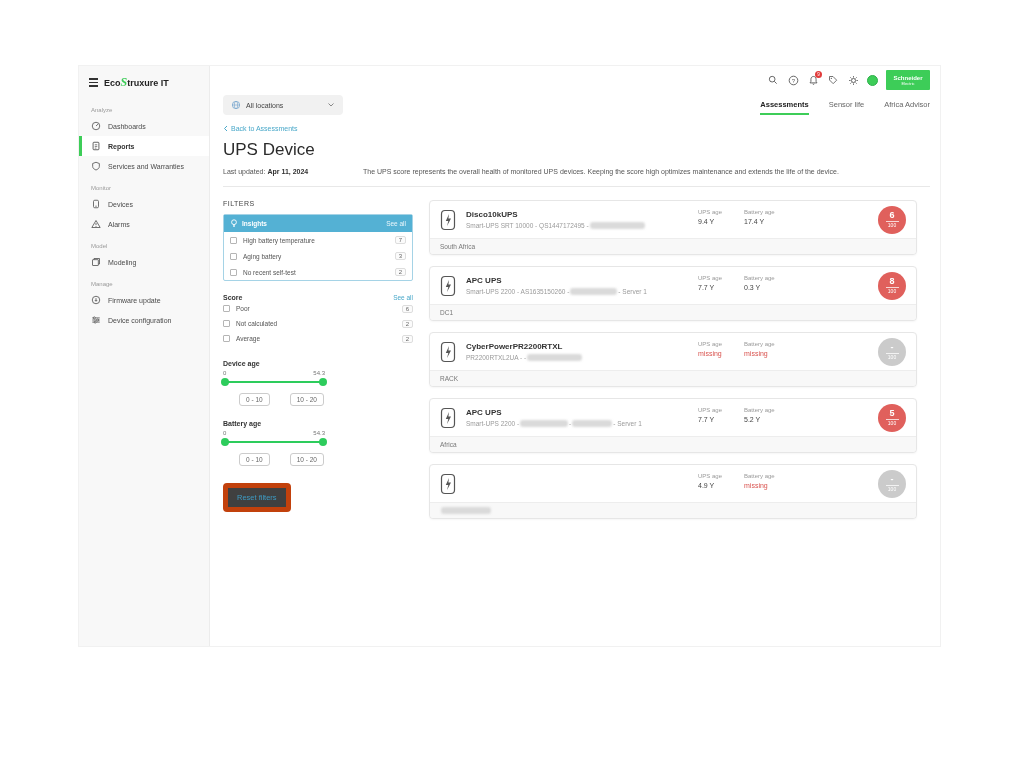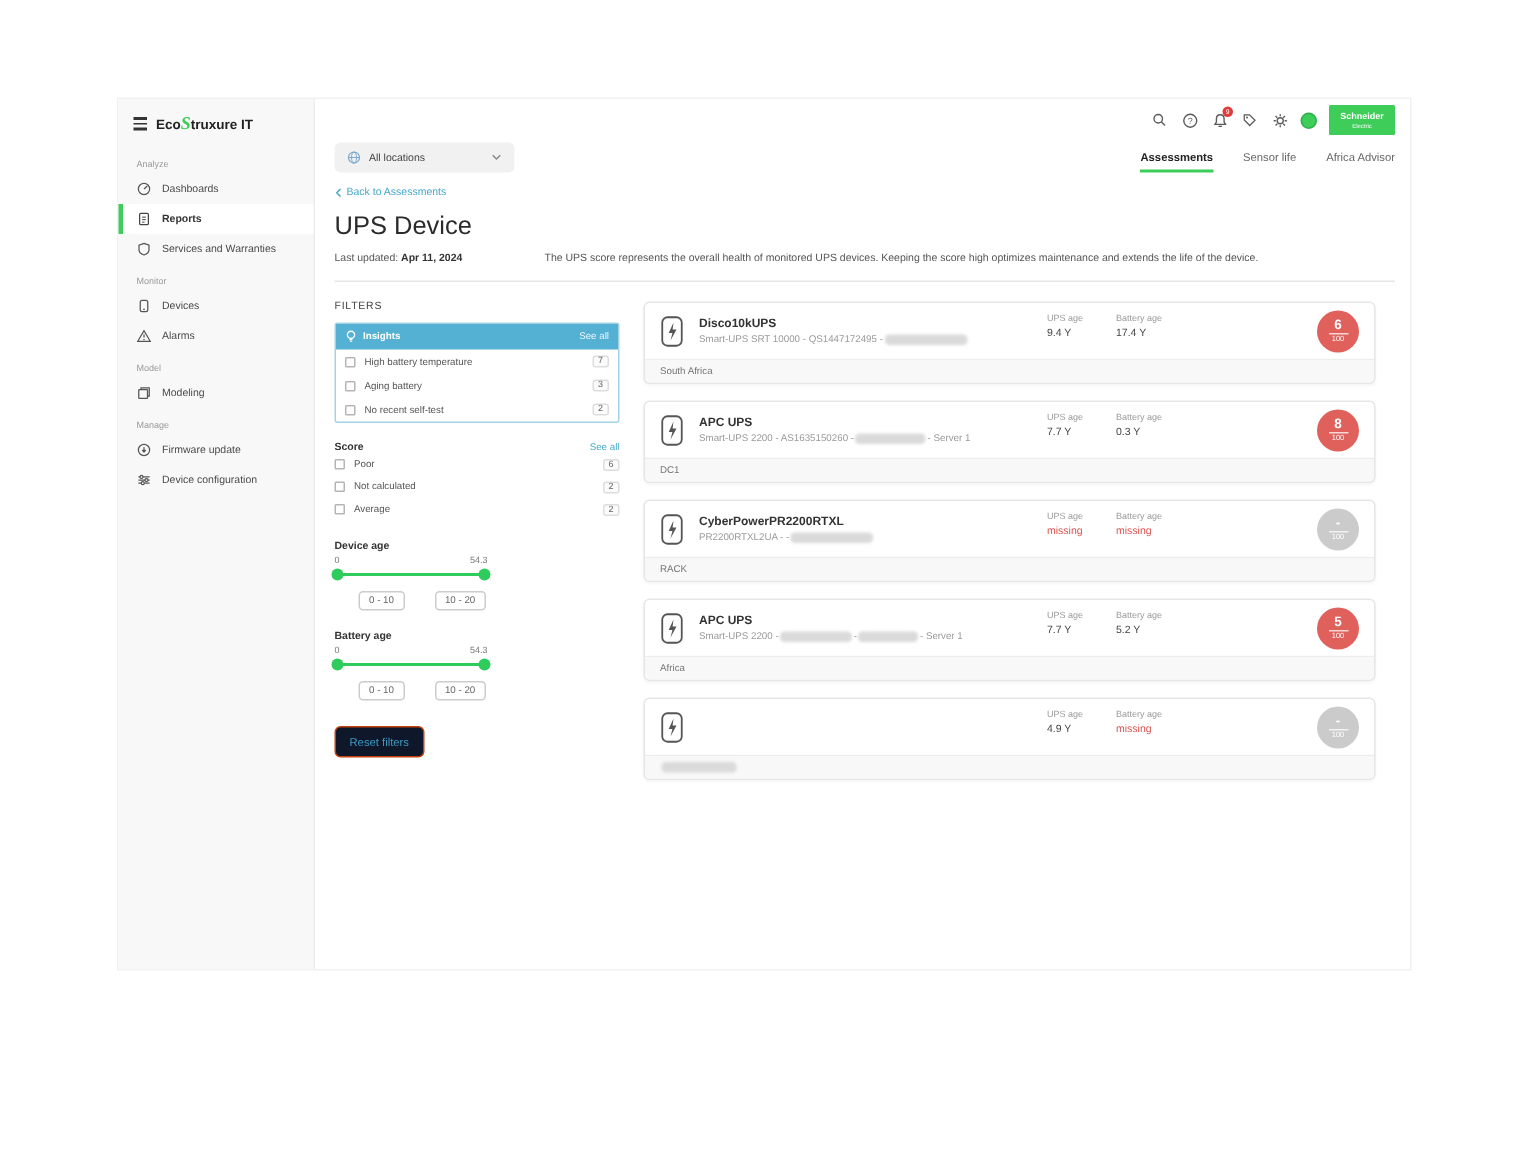--- a/index.html
+++ b/index.html
@@ -61,21 +61,21 @@
   .sub-section .filter-row { padding:3.5px 0; }
   .range-section { margin-top:14px; }
   .slider-wrap { width:102px; margin-top:3px; }
   .slider-labels { display:flex; justify-content:space-between; font-size:6px; color:#777; }
   .slider { position:relative; height:8px; margin-top:2px; }
   .slider .track { position:absolute; top:3px; left:0; right:0; height:2px; background:#2dcc5c; border-radius:1px; }
   .slider .dot { position:absolute; top:0px; width:8px; height:8px; border-radius:50%; background:#2dcc5c; cursor:pointer; }
   .slider .dot.min { left:-2px; } .slider .dot.max { right:-2px; }
   .range-chips { display:flex; gap:20px; margin:7px 0 0 16px; }
   .range-chip { border:1px solid #ccc; border-radius:3px; background:#fff; color:#666; font-size:6.5px; padding:2px 6px; cursor:pointer; }
-  .reset-btn { margin-top:17px; display:inline-block; border:1px solid #c2410c; border-radius:4px; background:#0f172a; color:#3d9ac2; font-size:7.5px; padding:5px 9px; cursor:pointer; }
+  .reset-btn { margin-top:17px; display:inline-block; border:5px solid #c2410c; border-radius:4px; background:#404040; color:#3d9ac2; font-size:7.5px; padding:5px 9px; cursor:pointer; }
 
   
   .device-list { width:488px; flex-shrink:0; }
   .device-card { border:1px solid #e6e6e6; border-radius:4px; background:#fff; margin-bottom:11px; box-shadow:0 1px 2px rgba(0,0,0,0.04); cursor:pointer; }
   .card-main { position:relative; display:flex; align-items:center; gap:10px; padding:7px 10px; height:37px; }
   .device-info { display:flex; flex-direction:column; gap:2.5px; }
   .device-name { font-size:8px; font-weight:bold; color:#333; }
   .device-sub { font-size:6.5px; color:#9a9a9a; display:flex; align-items:center; white-space:nowrap; }
   .blur-bar { display:inline-block; height:7px; border-radius:3px; background:#dadada; filter:blur(1.2px); margin:0 1px; }
   .age-cols { position:absolute; left:268px; top:8px; display:flex; gap:22px; }

